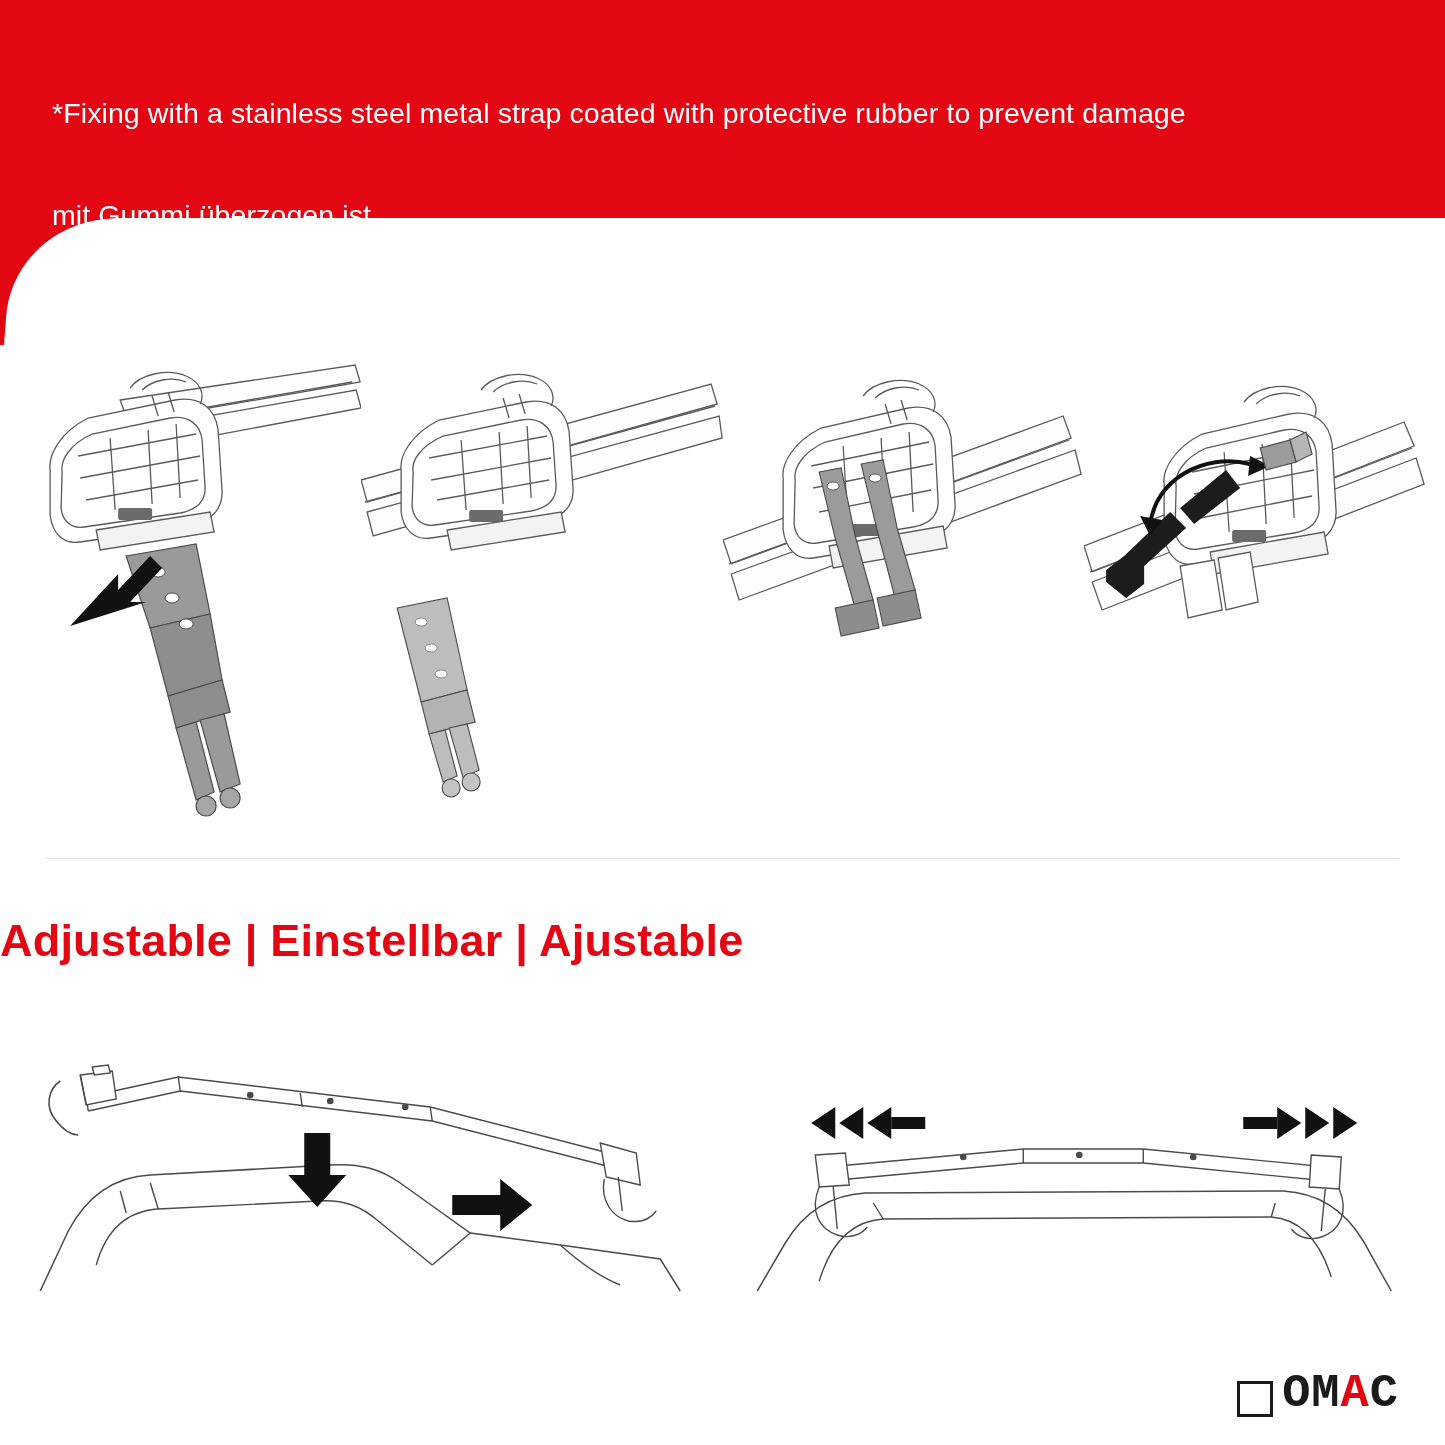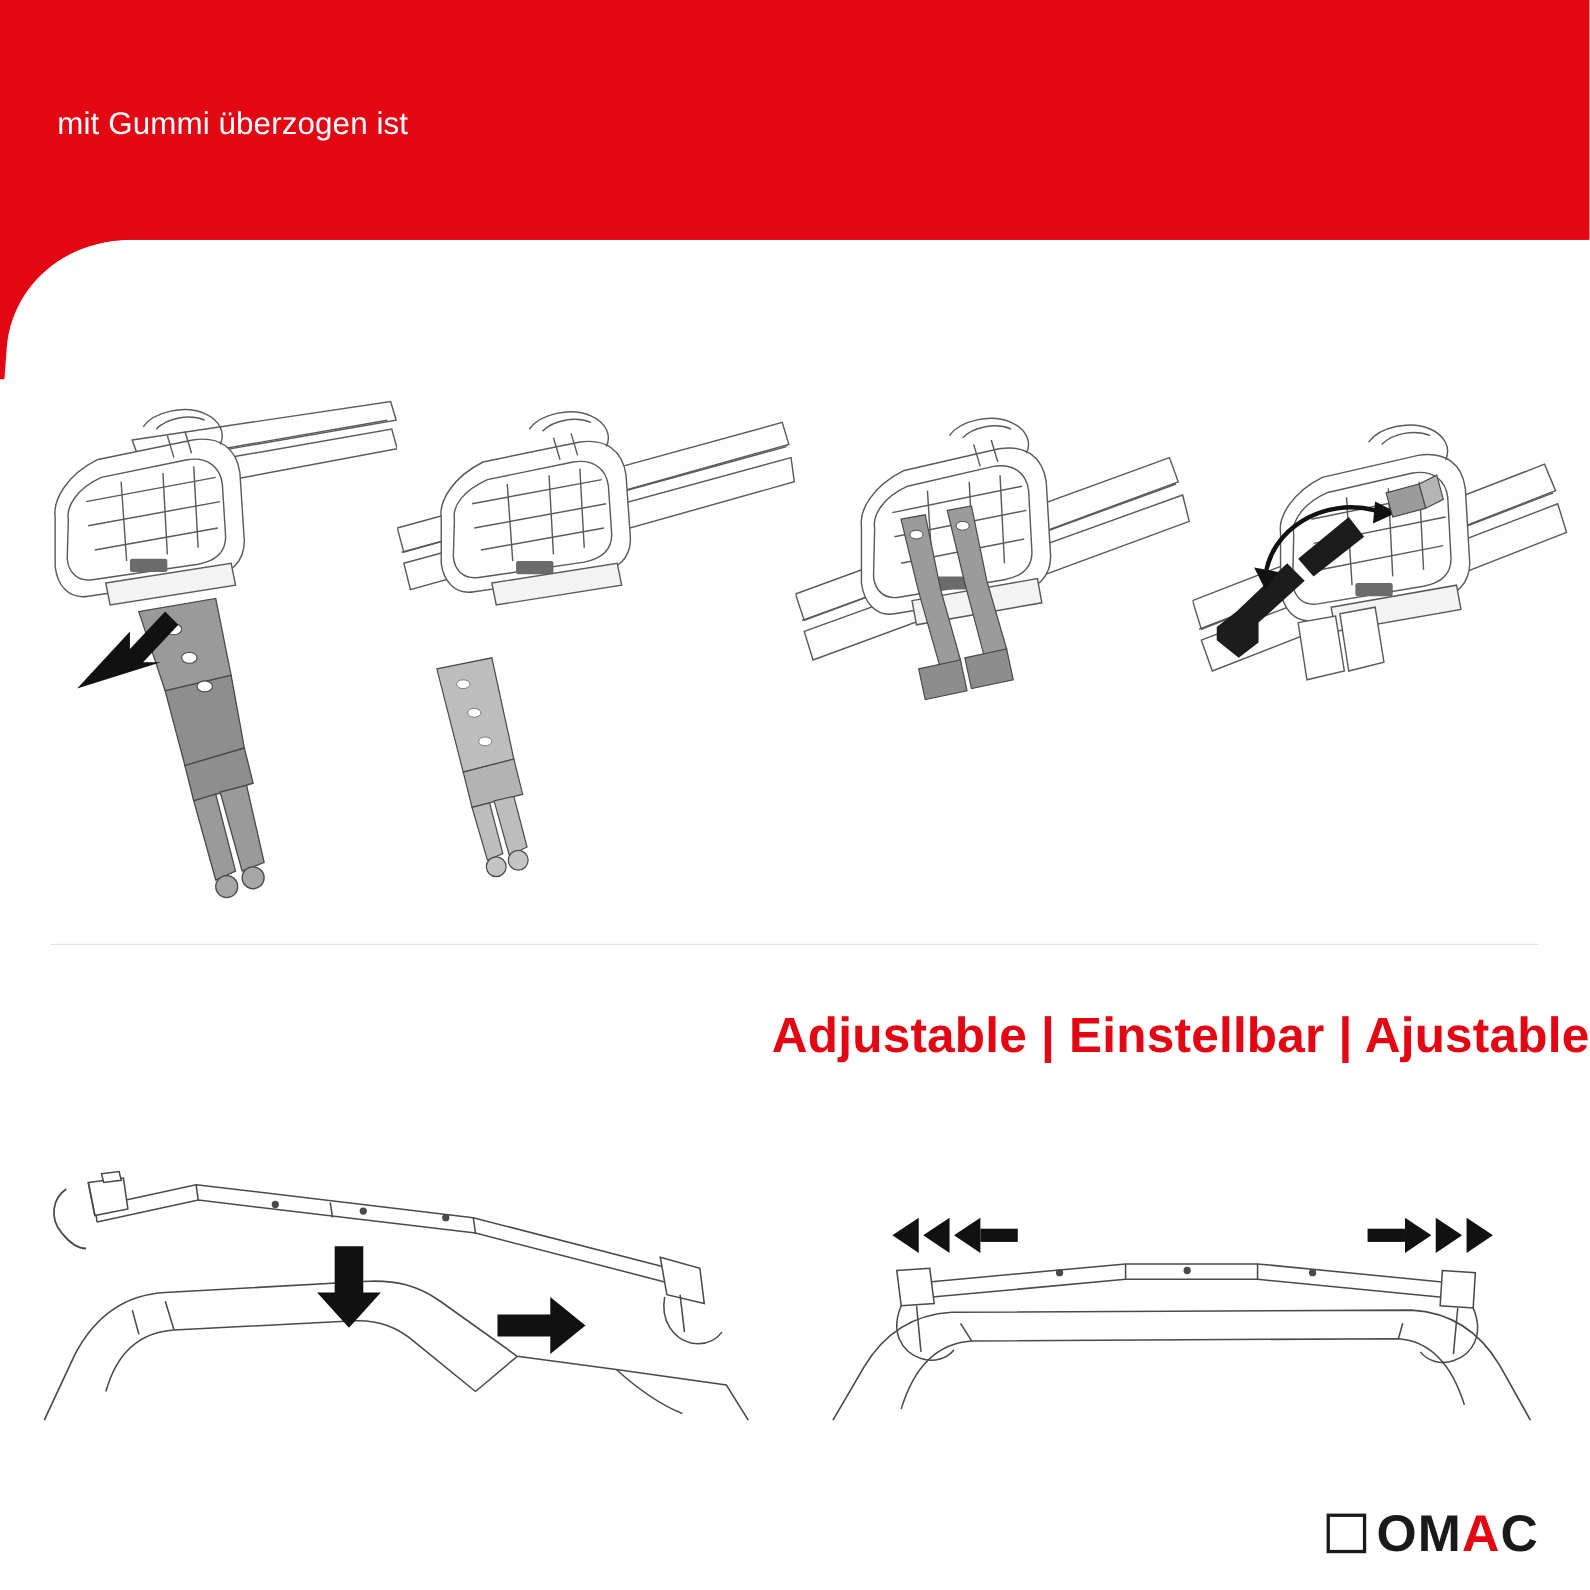--- a/index.html
+++ b/index.html
@@ -74,21 +74,21 @@
     height: 1px;
     background: #e3e3e3;
   }
 
   
   .adjustable-title {
     position: absolute;
     top: 915px;
     left: 0;
     width: 1445px;
-    text-align: right;
+    text-align: left;
     color: #e30613;
     font-size: 45px;
     font-weight: bold;
     letter-spacing: 0.2px;
   }
 
   
   .bottom-row {
     position: absolute;
     top: 1015px;
@@ -107,22 +107,23 @@
     height: 100%;
     display: block;
   }
 
   
   .logo {
     position: absolute;
     right: 46px;
     bottom: 28px;
     display: flex;
-    align-items: center;
+    align-items: flex-end;
     gap: 7px;
+    font-family: Liberation Mono, monospace;
   }
   .logo-text {
     font-size: 47px;
     font-weight: bold;
     color: #1a1a1a;
     letter-spacing: 1px;
     line-height: 1;
   }
   .logo-text .accent {
     color: #e30613;
@@ -136,20 +137,21 @@
 </style>
 </head>
 <body>
 
 <div class="banner">
   <svg class="banner-shape" viewBox="0 0 1445 345" preserveAspectRatio="none">
     <path d="M0,0 L1445,0 L1445,218 L1445,218 C1445,218 1430,218 1420,218 L120,218 C60,218 10,258 6,318 L4,345 L0,345 Z" fill="#e30613"></path>
     <path d="M0,0 L1445,0 L1445,218 L118,218 C56,218 8,262 4,325 L0,345 Z" fill="#e30613"></path>
   </svg>
   <div class="banner-text">
+    <span class="banner-line">*Fixing with a stainless steel metal strap coated with protective rubber to prevent damage</span>
     <span class="banner-line">mit Gummi überzogen ist</span>
     
     
   </div>
 </div>
 
 <div class="steps-row">
 
   <div class="step-cell">
     <svg class="step-svg" viewBox="0 0 361 460">

